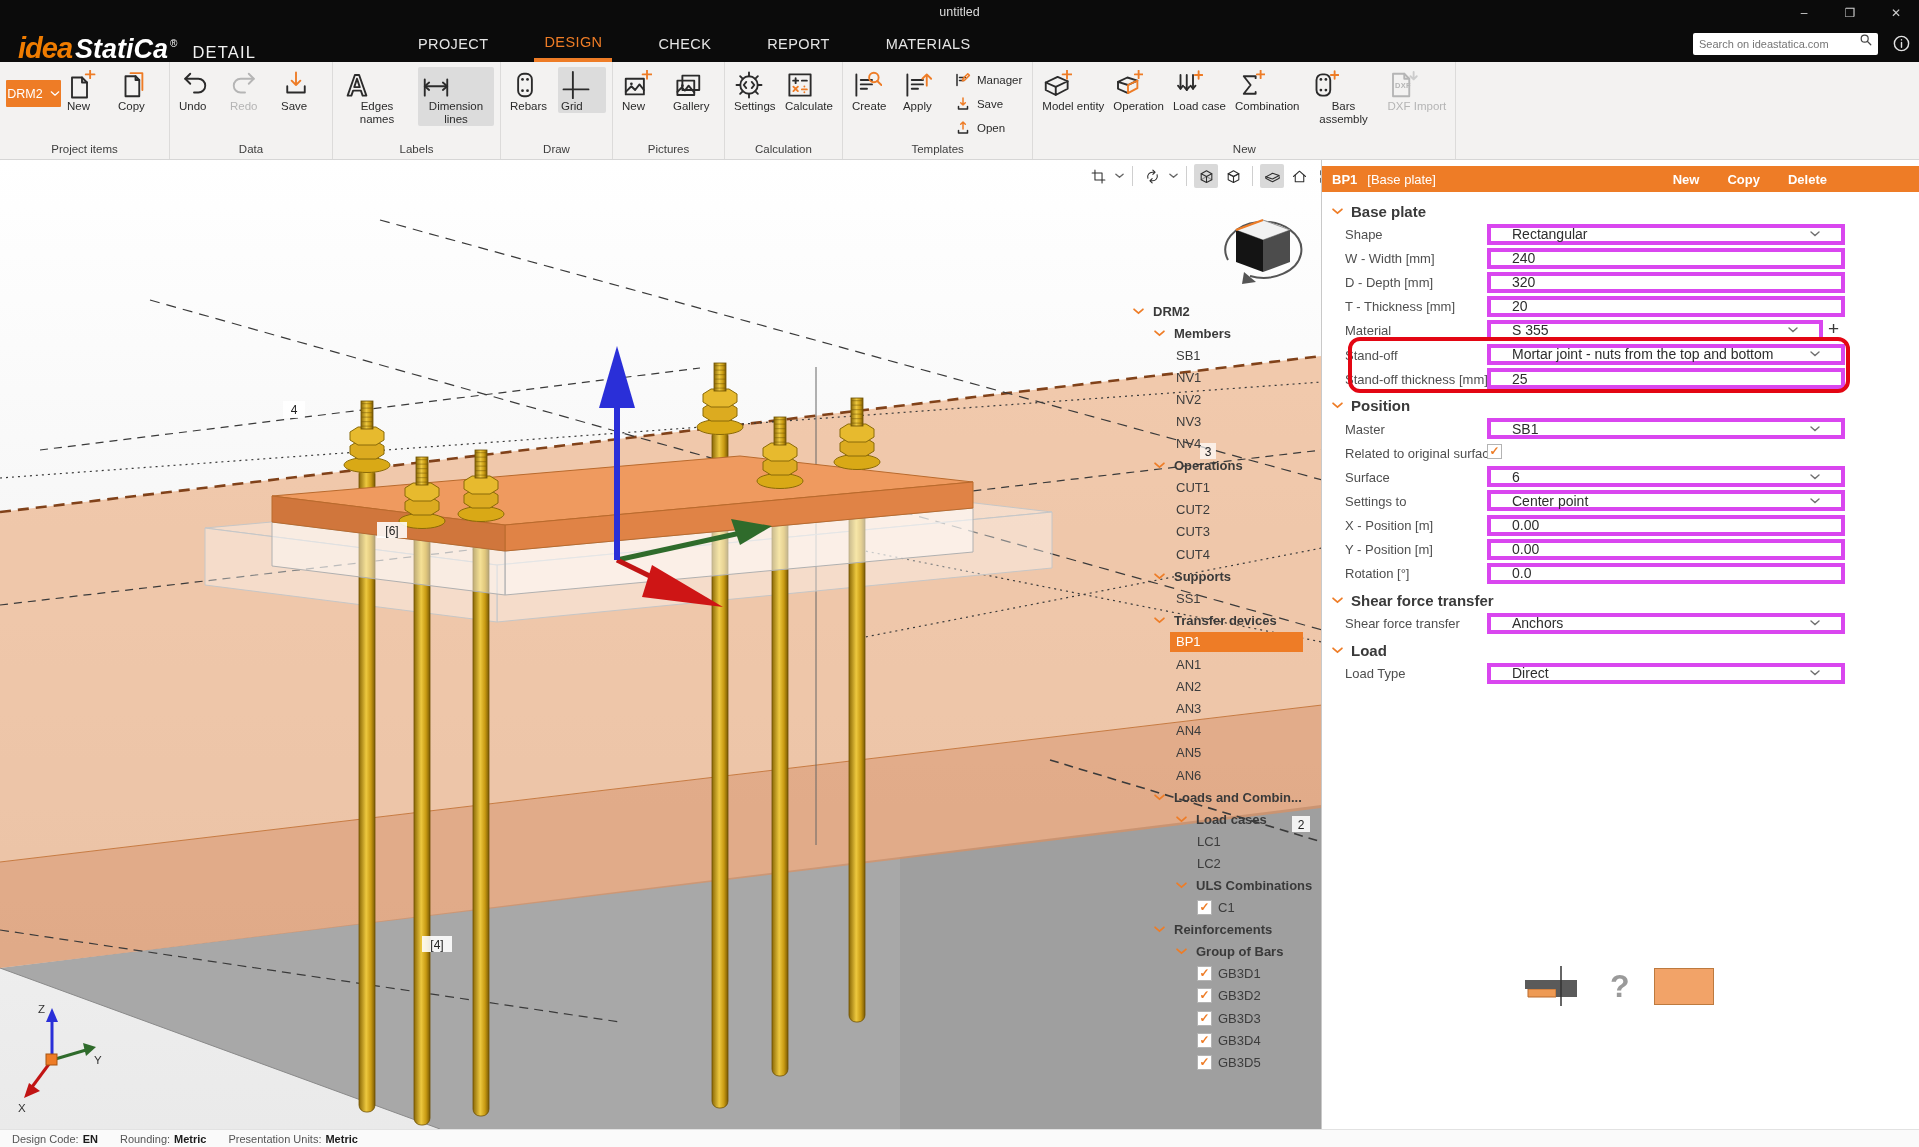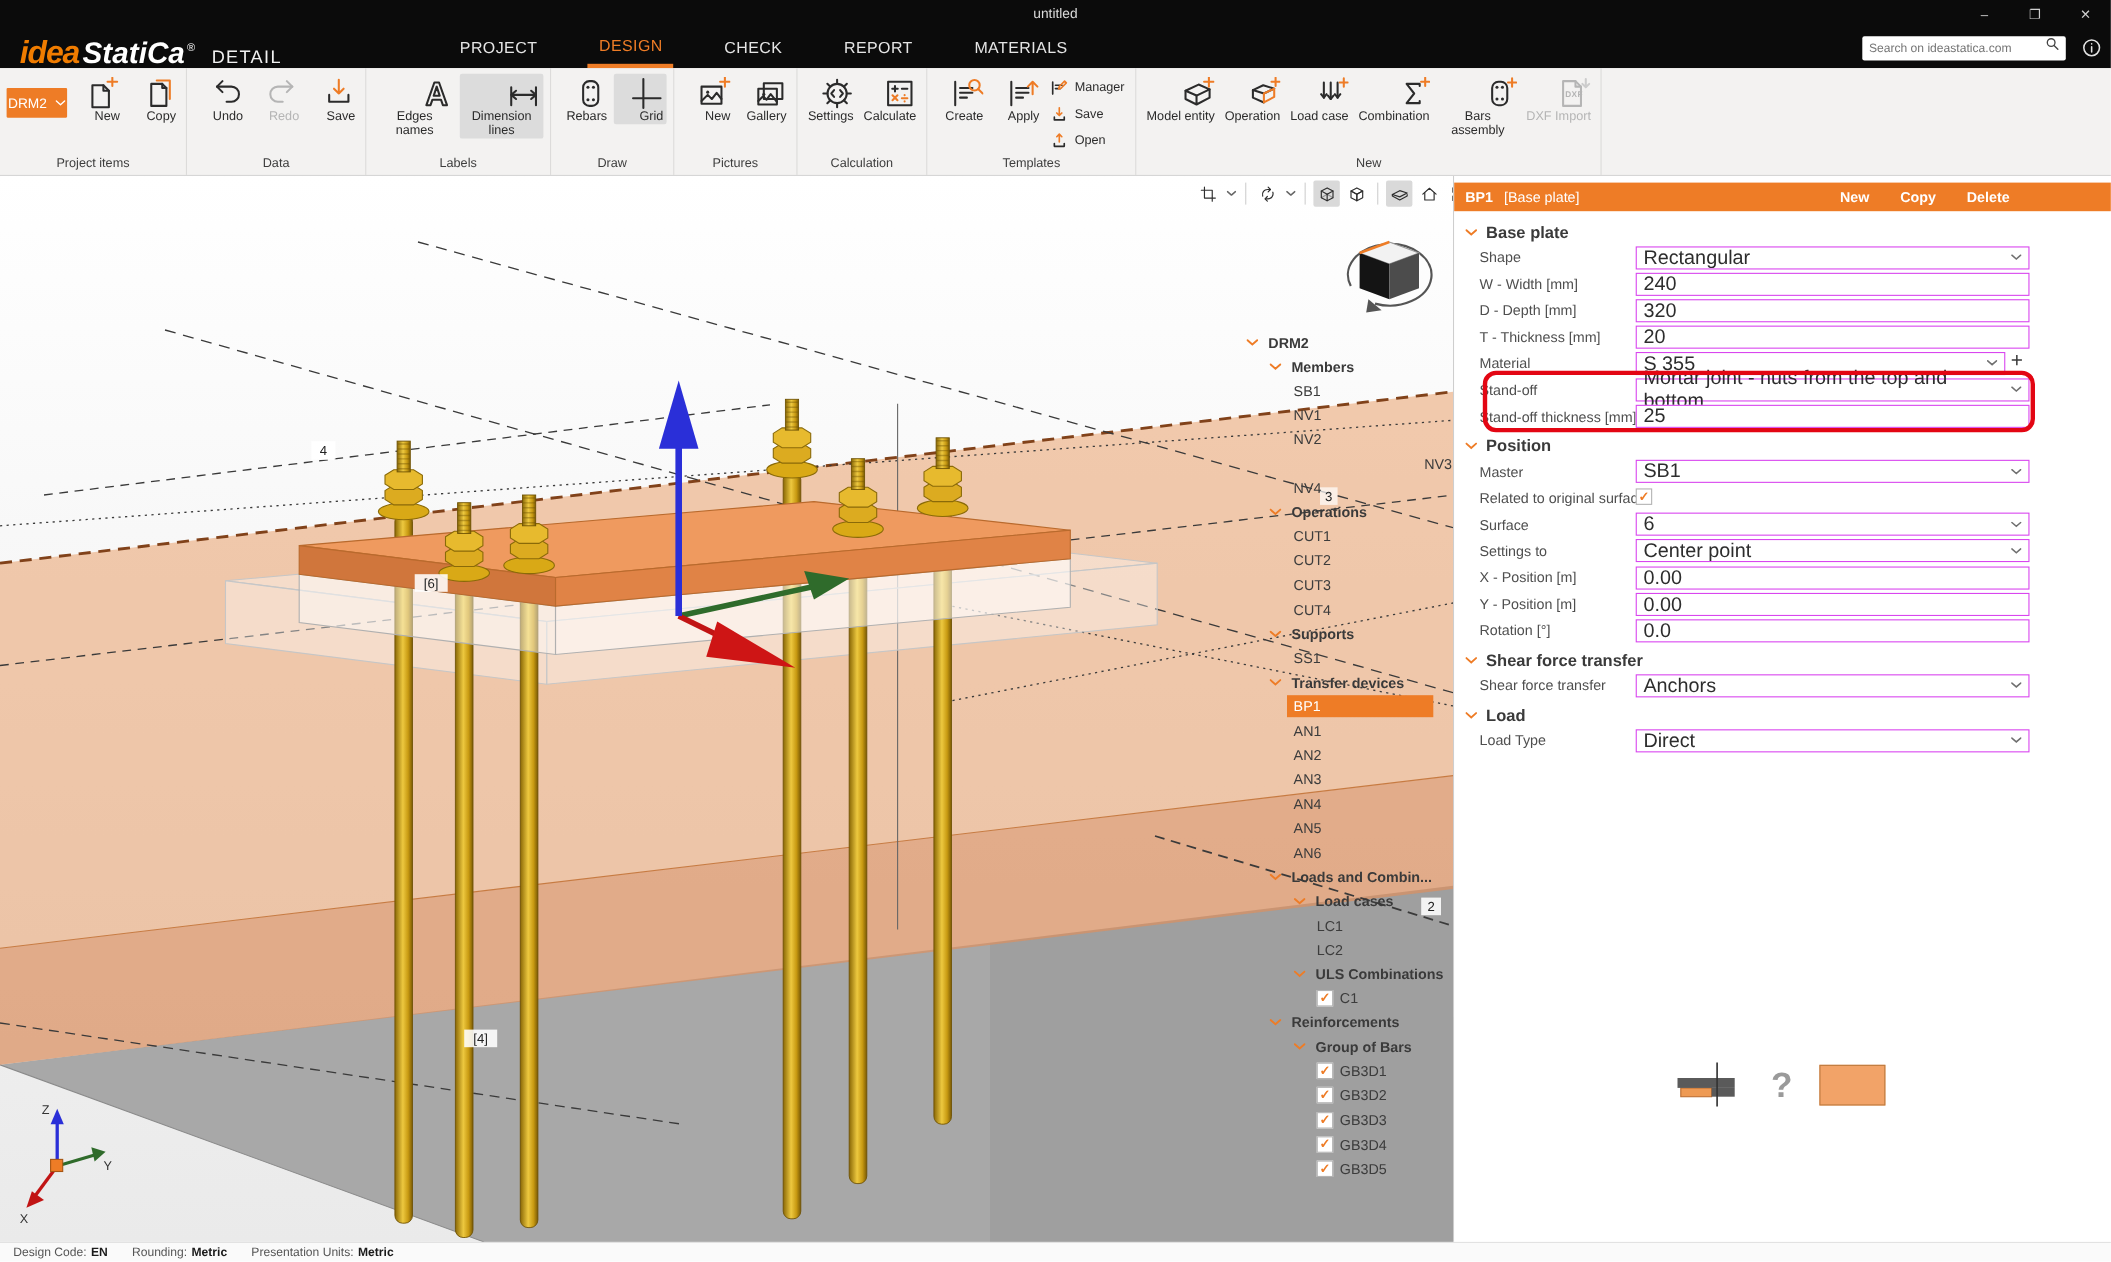--- a/index.html
+++ b/index.html
@@ -21,21 +21,21 @@
 .search{position:absolute;left:1693px;top:33px;width:185px;height:22px;background:#fff;border-radius:2px;display:flex;padding:0 6px;gap:4px}
 .search input{border:none;outline:none;flex:1;font-size:11px;color:#777;font-family:inherit;background:transparent}
 .search .ic{width:13px;height:13px;color:#444}
 .info{position:absolute;left:1892px;top:34px;width:19px;height:19px;color:#e2e2e2}
 .info .ic{width:19px;height:19px}
 
 .ribbon{position:absolute;top:62px;left:0;right:0;height:98px;background:#f3f2f1;border-bottom:1px solid #d6d6d6;display:flex}
 .rgroup{display:flex;flex-direction:column;border-right:1px solid #dcdbda;padding:0 6px}
 .ritems{flex:1;display:flex;align-items:flex-start;gap:3px;padding-top:5px}
 .rglabel{text-align:center;font-size:11.5px;color:#3d3d3d;padding-bottom:4px;white-space:nowrap}
-.rbtn{display:flex;flex-direction:column;align-items:flex-end;min-width:48px;padding:3px 3px 0;color:#2b2b2b;border-radius:2px}
+.rbtn{display:flex;flex-direction:column;align-items:flex-start;min-width:48px;padding:3px 3px 0;color:#2b2b2b;border-radius:2px}
 .rbtn .ic{width:30px;height:30px}
 .rbl{font-size:11.5px;line-height:13px;text-align:center;max-width:70px;color:inherit}
 .rbtn.active{background:#dcdcdc}
 .disabled{color:#b5b5b5}
 .disabled .ic .acc{stroke:#cccccc}
 .drm{width:55px;height:27px;background:#ee7c26;color:#fff;display:flex;align-items:center;justify-content:center;gap:7px;font-size:12.5px;margin-top:13px;border-radius:1px}
 .drm .ic{width:10px;height:7px;color:#fff}
 .rstack{display:flex;flex-direction:column;gap:2px;padding-top:2px}
 .rsitem{display:flex;align-items:center;gap:6px;font-size:11.5px;color:#2b2b2b;height:22px;padding:0 4px}
 .rsitem .ic{width:16px;height:16px}
@@ -69,21 +69,21 @@
 .pheader .ttl{font-weight:bold}
 .pheader .sub{margin-left:10px}
 .pacts{margin-left:auto;display:flex;gap:28px;padding-right:82px;font-weight:bold}
 .pact{cursor:default}
 .pbody{position:absolute;top:40px;left:0;width:530px}
 .psec{margin-top:4px}
 .psec:first-child{margin-top:0}
 .phead{height:22px;display:flex;align-items:center;gap:8px;padding-left:10px;font-size:15px;font-weight:bold;color:#3a3a3a}
 .prow{position:relative;height:24.1px}
 .plab{position:absolute;left:23px;top:50%;transform:translateY(-50%);font-size:13px;color:#4f4f4f;white-space:nowrap}
-.pctrl{position:absolute;left:165px;top:1.5px;width:358px;height:21px;border:1px solid #d946ef;background:#fff;display:flex;align-items:center;padding:0 6px;font-size:18px;color:#2d2d2d}
+.pctrl{position:absolute;left:165px;top:1.5px;width:358px;height:21px;border:4px solid #d946ef;background:#fff;display:flex;align-items:center;padding:0 21px;font-size:14px;color:#2d2d2d}
 .pctrl.sel{justify-content:space-between}
 .pctrl.short{width:336px}
 .pchev{width:10px;height:6px;color:#707070;flex:none}
 .pplus{position:absolute;left:506px;top:-1px;font-size:19px;color:#3a3a3a;line-height:24px}
 .pchk{position:absolute;left:165px;top:3.5px;width:15px;height:15px;border:1px solid #b3b3b3;background:#fff;color:#ee7c26;font-weight:bold;font-size:12px;line-height:13px;text-align:center}
 .pannot{position:absolute;left:26px;top:177px;width:502px;height:56px;border:4px solid #e30613;border-radius:12px;z-index:6;pointer-events:none}
 .pillu{position:absolute;top:804px;left:198px;display:flex;align-items:center;gap:24px}
 .pq{font-size:32px;font-weight:bold;color:#9a9a9a}
 .prect{width:60px;height:37px;background:#f2a368;border:1px solid #bd7a3f}
 
@@ -591,21 +591,21 @@
         </div>
         <div class="trow" style="padding-left: 56px;">
           <span>SB1</span>
         </div>
         <div class="trow" style="padding-left: 56px;">
           <span>NV1</span>
         </div>
         <div class="trow" style="padding-left: 56px;">
           <span>NV2</span>
         </div>
-        <div class="trow" style="padding-left: 56px; justify-content: flex-end;">
+        <div class="trow" style="padding-left: 56px;">
           <span>NV3</span>
         </div>
         <div class="trow" style="padding-left: 56px;">
           <span>NV4</span>
         </div>
         <div class="trow tb" style="padding-left: 34px;">
           <svg class="tch" viewBox="0 0 10 6">
             <path d="M1 1l4 3.5L9 1" fill="none" stroke="#ee7c26" stroke-width="1.6" stroke-linecap="round"></path>
           </svg>
           <span>Operations</span>

